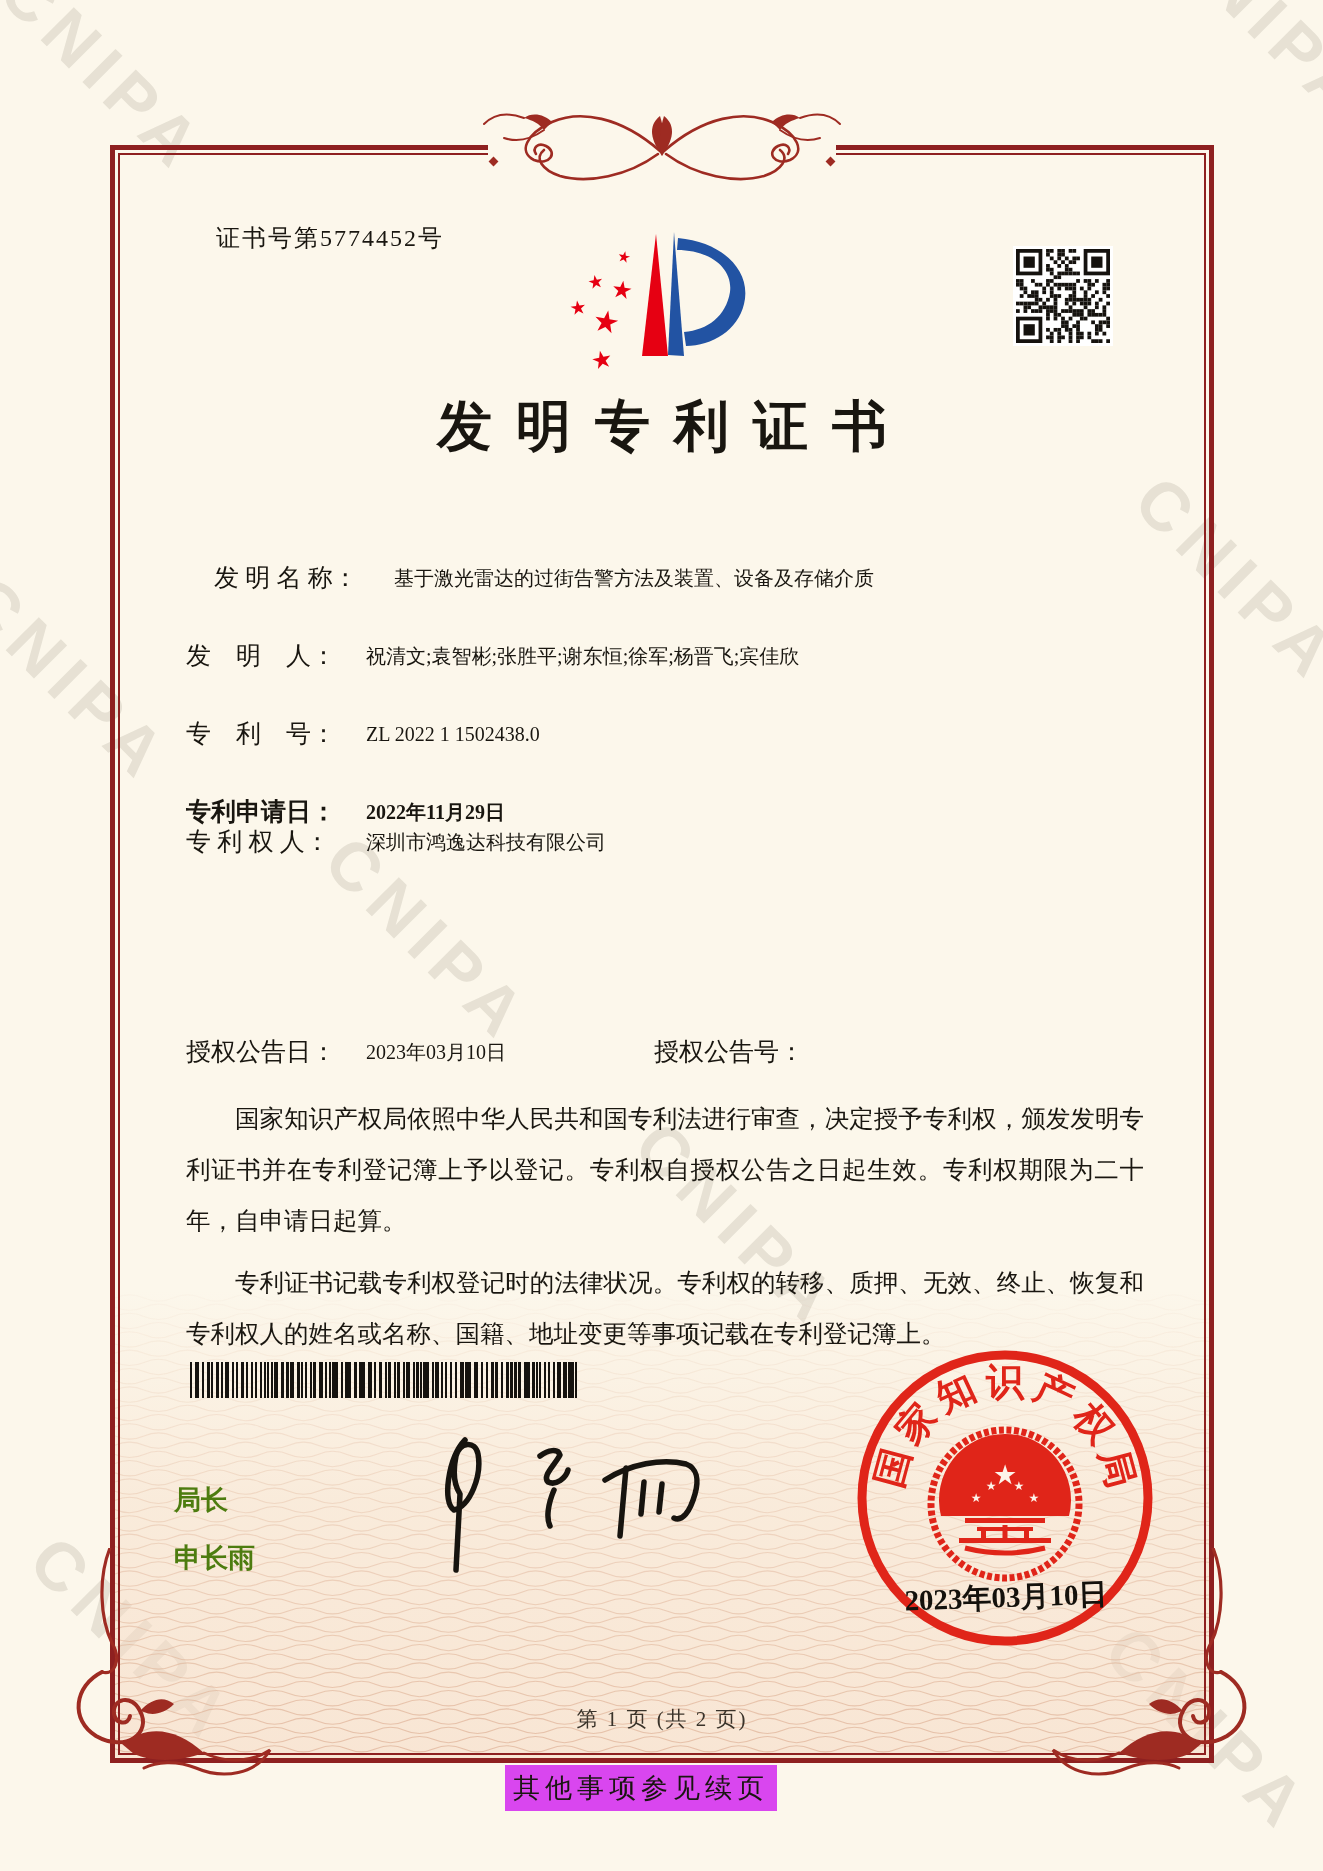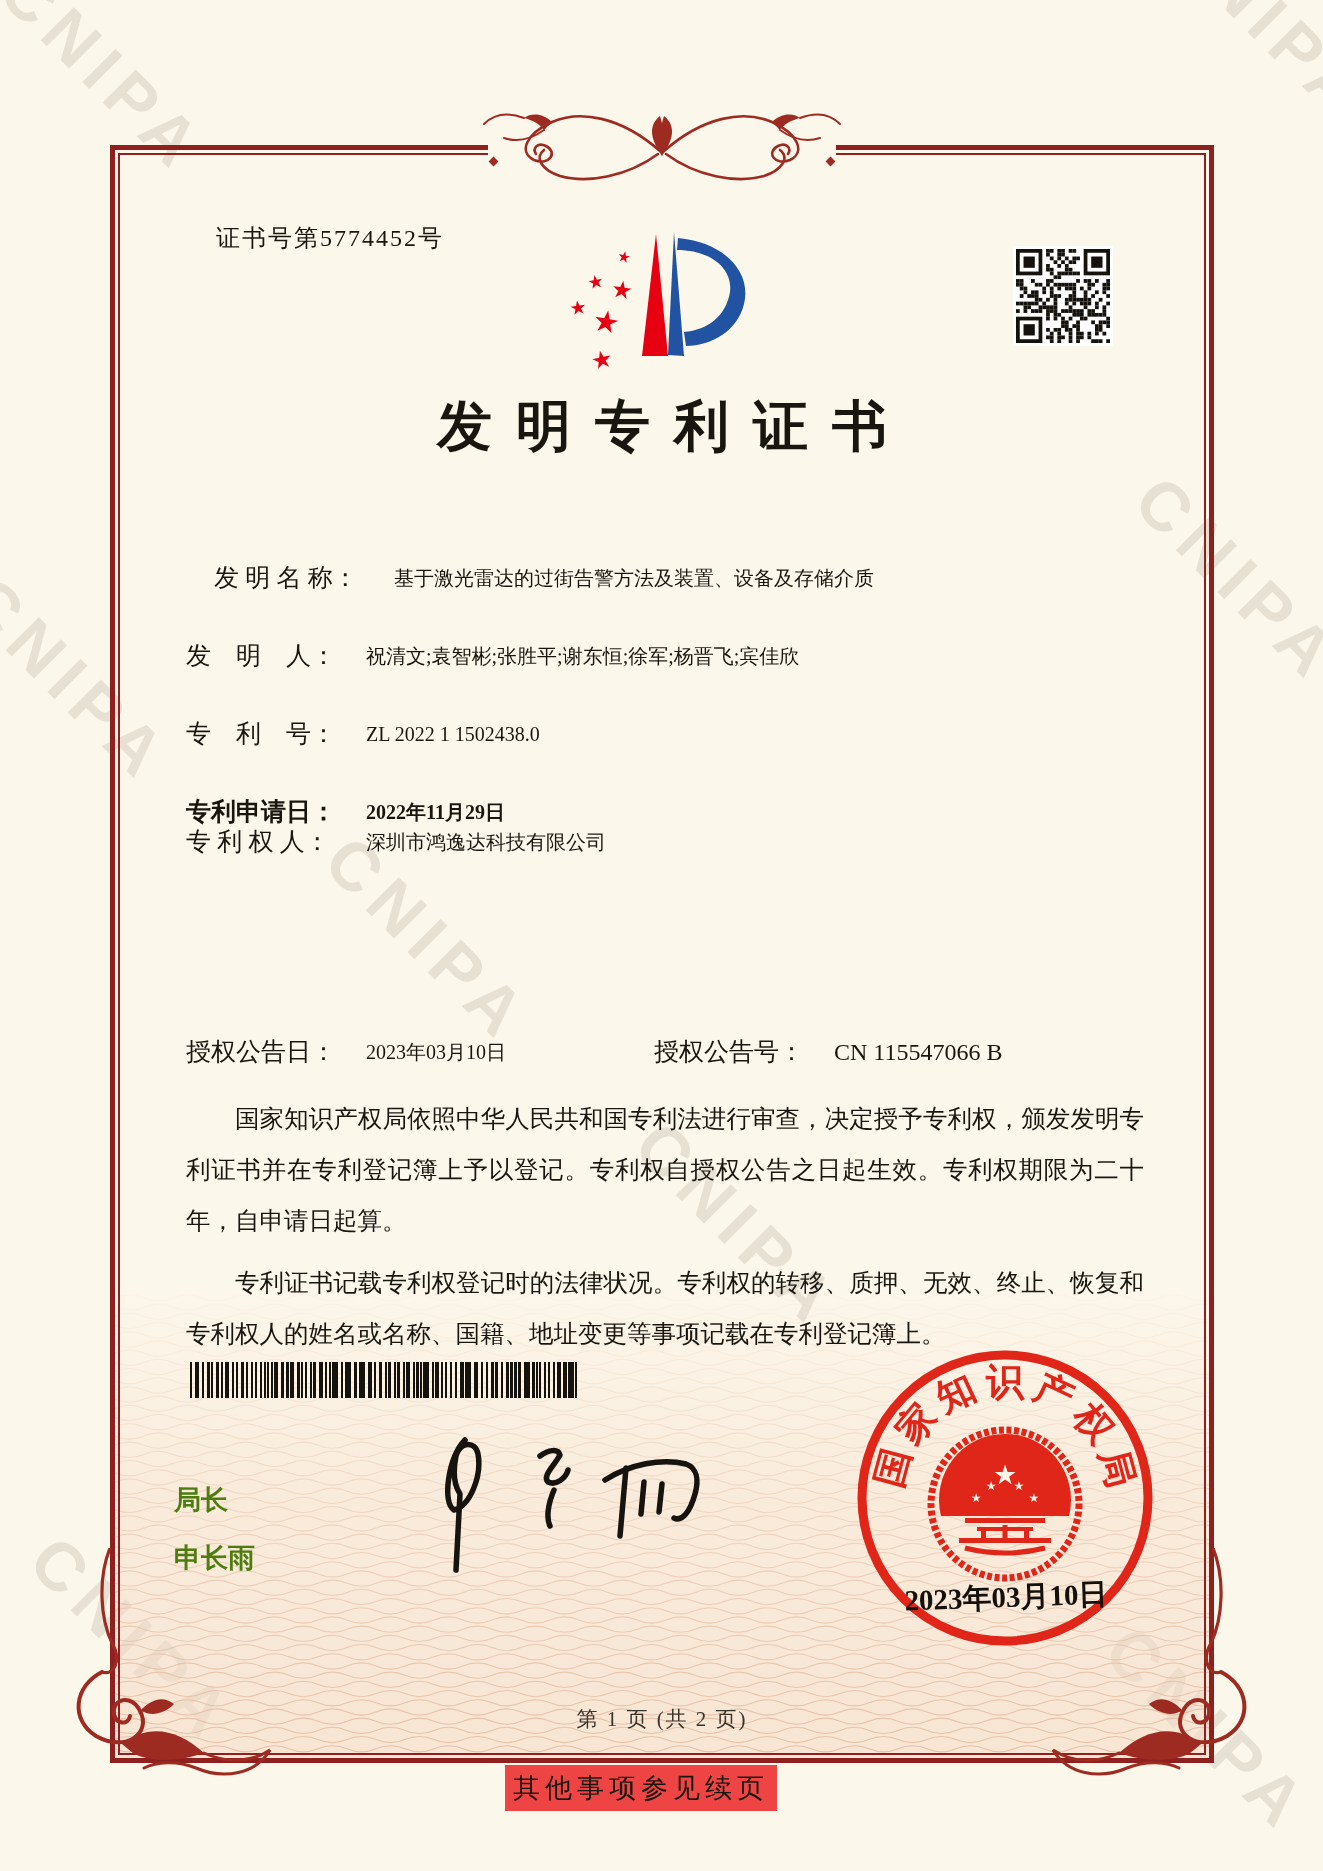--- a/index.html
+++ b/index.html
@@ -38,21 +38,21 @@
   .director-title{top:1482px;}
   .director-name{top:1540px;}
   .signature{position:absolute;left:390px;top:1428px;z-index:5;}
   .seal{position:absolute;left:851px;top:1344px;z-index:5;}
   .seal-char{fill:#e02519;font-size:38px;font-weight:700;text-anchor:middle;dominant-baseline:middle;
       font-family:"Liberation Serif","DejaVu Serif",serif;}
   .seal-date{position:absolute;left:898px;top:1578px;width:216px;z-index:6;font-size:29px;font-weight:600;
       color:#14110c;transform:rotate(-2deg);text-align:center;white-space:nowrap;}
   .page-num{position:absolute;left:110px;top:1705px;width:1104px;z-index:4;text-align:center;
       font-size:21px;color:#3a332a;letter-spacing:2px;}
-  .note{position:absolute;left:505px;top:1765px;width:272px;height:46px;z-index:4;background:#ef4444;
+  .note{position:absolute;left:505px;top:1765px;width:272px;height:46px;z-index:4;background:#d946ef;
       text-align:center;line-height:46px;font-size:27px;letter-spacing:5px;}
 </style>
 </head>
 <body>
 
 <div class="page">
 
   <div class="wm" style="left:-25px;top:30px;">CNIPA</div>
   <div class="wm" style="left:1140px;top:-20px;">CNIPA</div>
   <div class="wm" style="left:-60px;top:640px;">CNIPA</div>
@@ -414,21 +414,20 @@
     <span class="value">2022年11月29日</span>
   </div>
   <div class="row" style="top:822px;">
     <span class="label">专 利 权 人：</span>
     <span class="value">深圳市鸿逸达科技有限公司</span>
   </div>
   <div class="row" style="top:1032px;">
     <span class="label">授权公告日：</span>
     <span class="value" style="width:280px;">2023年03月10日</span>
     <span class="g2-label">授权公告号：</span>
-    <span class="g2-value">CN 115547066 B</span>
   </div>
 
   <div class="paras">
     <p>国家知识产权局依照中华人民共和国专利法进行审查，决定授予专利权，颁发发明专利证书并在专利登记簿上予以登记。专利权自授权公告之日起生效。专利权期限为二十年，自申请日起算。</p>
     <p>专利证书记载专利权登记时的法律状况。专利权的转移、质押、无效、终止、恢复和专利权人的姓名或名称、国籍、地址变更等事项记载在专利登记簿上。</p>
   </div>
 
   <svg class="barcode" id="barcode" width="392" height="36" fill="#15120e">
       <rect x="0" y="0" width="2" height="36"></rect>
       <rect x="5" y="0" width="4" height="36"></rect>

